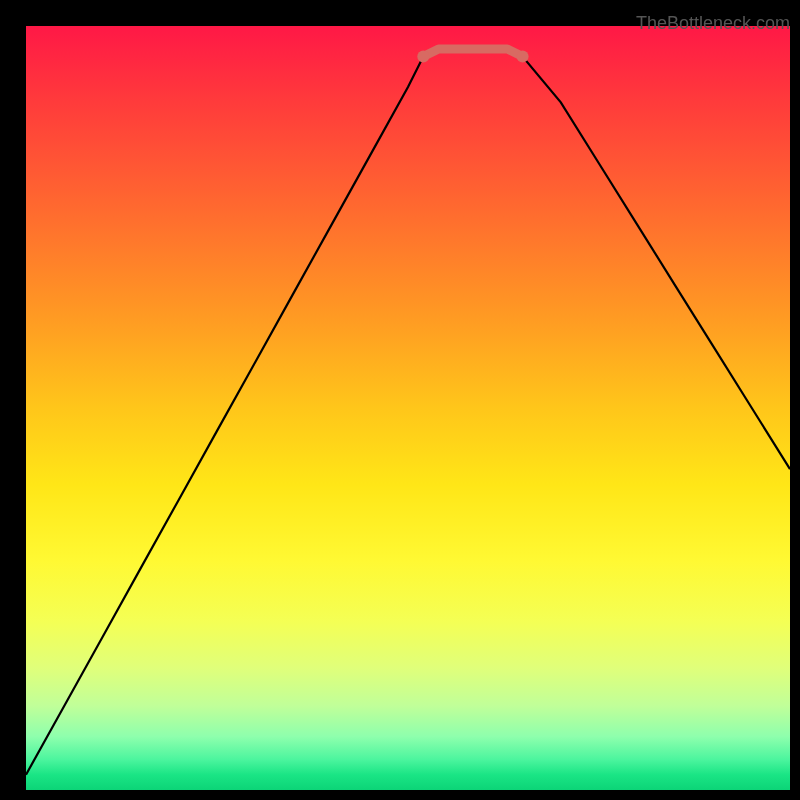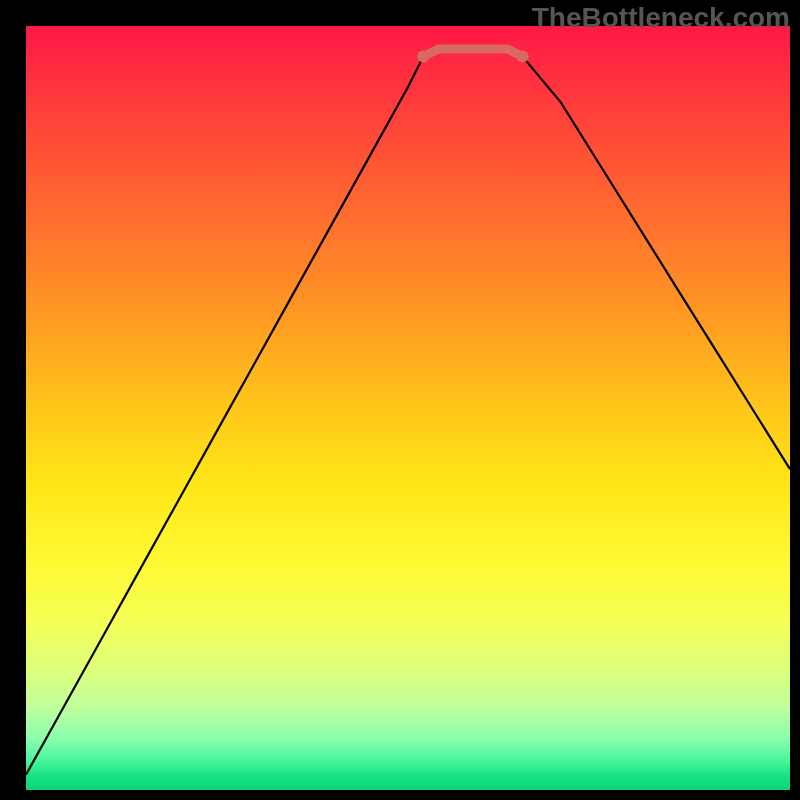--- a/index.html
+++ b/index.html
@@ -6,25 +6,25 @@
     margin: 0;
     padding: 0;
     width: 800px;
     height: 800px;
     background: #000;
     position: relative;
     font-family: Arial, sans-serif;
   }
   .watermark {
     position: absolute;
-    top: 2px;
+    top: 13px;
     right: 10px;
     color: #555;
-    font-size: 28px;
-    font-weight: 700;
+    font-size: 18px;
+    font-weight: 400;
     z-index: 10;
   }
   .chart-area {
     position: absolute;
     left: 26px;
     top: 26px;
     width: 764px;
     height: 764px;
     background: linear-gradient(to bottom,
       #ff1846 0%,

